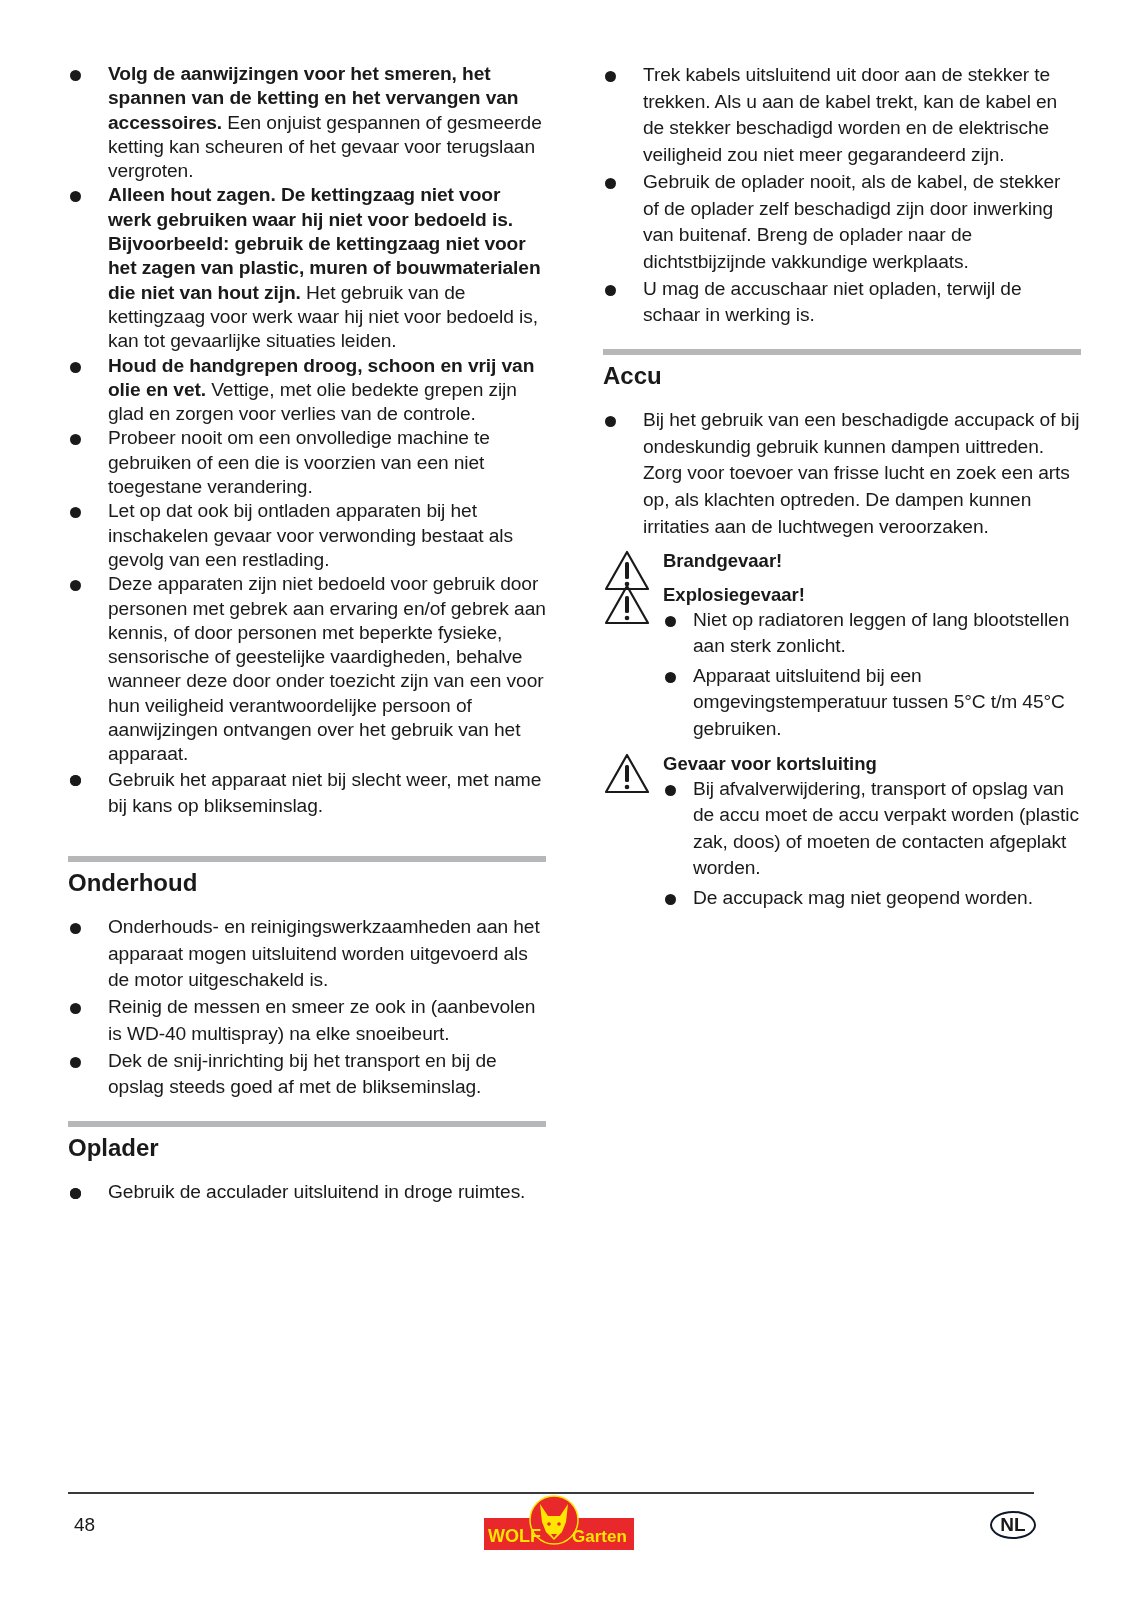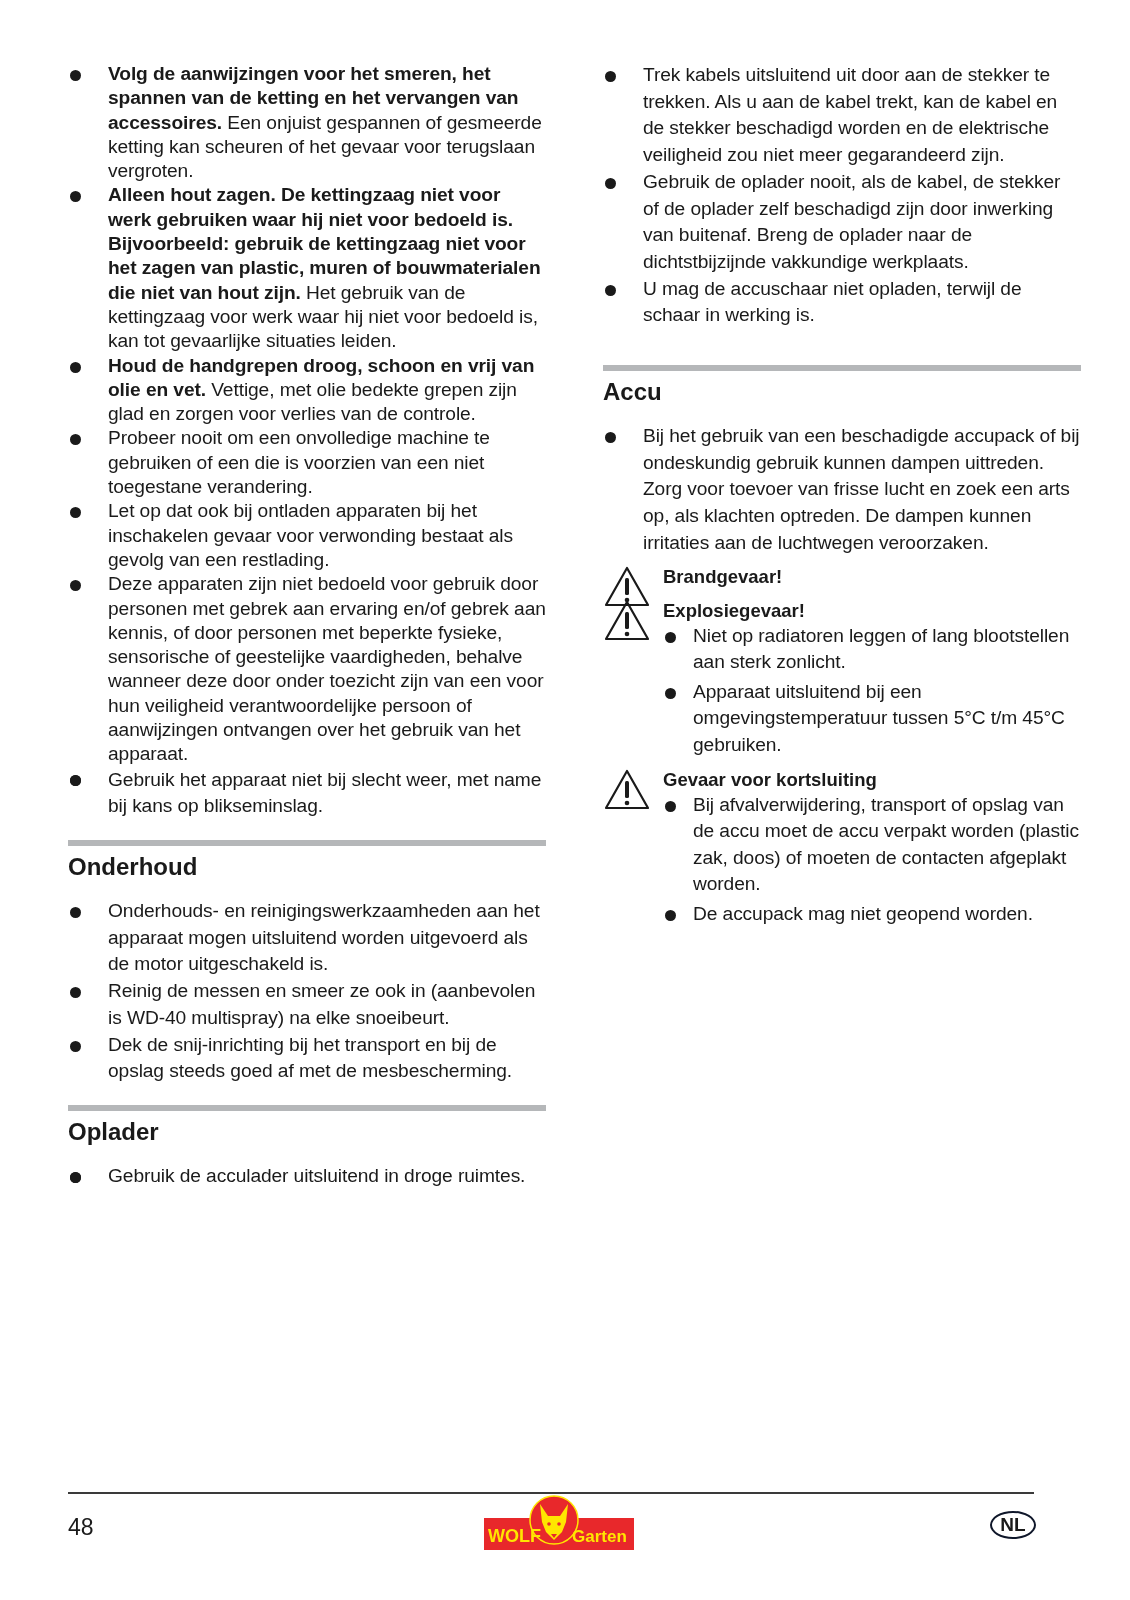--- a/index.html
+++ b/index.html
@@ -26,21 +26,21 @@
     .section-rule { height: 6px; background: #b5b7b9; margin-bottom: 6px; }
     .section-title { font-size: 24px; font-weight: bold; margin: 0 0 16px 0; line-height: 30px; }
     .warn { position: relative; padding-left: 60px; margin-top: 8px; }
     .warn-icon { position: absolute; left: 0; top: 0; width: 48px; height: 44px; }
     .warn-title { font-size: 18.5px; font-weight: bold; line-height: 24px; }
     .warn-intro { font-size: 19.2px; line-height: 26.5px; }
     .warn ul.bullets li { padding-left: 30px; line-height: 26.3px; }
     .warn ul.bullets li + li { margin-top: 4px; }
     .warn ul.bullets li .dot { left: 2px; top: 9px; }
     .footer-rule { position: absolute; left: 68px; width: 966px; top: 1492px; height: 2px; background: #3a3a3a; }
-    .page-number { position: absolute; left: 68px; top: 1514px; font-size: 23px; }
+    .page-number { position: absolute; left: 74px; top: 1514px; font-size: 19px; }
     .logo { position: absolute; left: 484px; top: 1494px; width: 150px; height: 60px; }
     .lang-badge {
       position: absolute; left: 990px; top: 1511px; width: 42px; height: 24px;
       border: 2px solid #0f172a; border-radius: 50%;
       font-weight: bold; font-size: 19px; text-align: center; line-height: 24px;
     }
   </style>
 </head>
 <body>
 
@@ -49,48 +49,48 @@
     <li><span class="dot"></span><b>Volg de aanwijzingen voor het smeren, het spannen van de ketting en het vervangen van accessoires.</b><span> Een onjuist gespannen of gesmeerde ketting kan scheuren of het gevaar voor terugslaan vergroten.</span></li>
     <li><span class="dot"></span><b>Alleen hout zagen. De kettingzaag niet voor werk gebruiken waar hij niet voor bedoeld is. Bijvoorbeeld: gebruik de kettingzaag niet voor het zagen van plastic, muren of bouwmaterialen die niet van hout zijn.</b><span> Het gebruik van de kettingzaag voor werk waar hij niet voor bedoeld is, kan tot gevaarlijke situaties leiden.</span></li>
     <li><span class="dot"></span><b>Houd de handgrepen droog, schoon en vrij van olie en vet.</b><span> Vettige, met olie bedekte grepen zijn glad en zorgen voor verlies van de controle.</span></li>
     <li><span class="dot"></span><span>Probeer nooit om een onvolledige machine te gebruiken of een die is voorzien van een niet toegestane verandering.</span></li>
     <li><span class="dot"></span><span>Let op dat ook bij ontladen apparaten bij het inschakelen gevaar voor verwonding bestaat als gevolg van een restlading.</span></li>
     <li><span class="dot"></span><span>Deze apparaten zijn niet bedoeld voor gebruik door personen met gebrek aan ervaring en/of gebrek aan kennis, of door personen met beperkte fysieke, sensorische of geestelijke vaardigheden, behalve wanneer deze door onder toezicht zijn van een voor hun veiligheid verantwoordelijke persoon of aanwijzingen ontvangen over het gebruik van het apparaat.</span></li>
     <li><span class="dot"></span></li>
     <li style="line-height:26.7px"><span class="dot"></span><span>Gebruik het apparaat niet bij slecht weer, met name bij kans op blikseminslag.</span></li>
   </ul>
 
-  <div class="section" style="margin-top:20px">
+  <div class="section" style="margin-top:36px">
     <div class="section-rule"></div>
     <h2 class="section-title">Onderhoud</h2>
     <ul class="bullets loose">
       <li><span class="dot"></span><span>Onderhouds- en reinigingswerkzaamheden aan het apparaat mogen uitsluitend worden uitgevoerd als de motor uitgeschakeld is.</span></li>
       <li><span class="dot"></span><span>Reinig de messen en smeer ze ook in (aanbevolen is WD-40 multispray) na elke snoeibeurt.</span></li>
-      <li><span class="dot"></span><span>Dek de snij-inrichting bij het transport en bij de opslag steeds goed af met de mesbescherming.</span></li>
+      <li><span class="dot"></span><span>Dek de snij-inrichting bij het transport en bij de opslag steeds goed af met de blikseminslag.</span></li>
     </ul>
   </div>
 
   <div class="section" style="margin-top:20px">
     <div class="section-rule"></div>
     <h2 class="section-title">Oplader</h2>
     <ul class="bullets loose">
       <li><span class="dot"></span></li>
       <li><span class="dot"></span><span>Gebruik de acculader uitsluitend in droge ruimtes.</span></li>
     </ul>
   </div>
 </div>
 
 <div class="col col-right">
   <ul class="bullets loose">
     <li><span class="dot"></span><span>Trek kabels uitsluitend uit door aan de stekker te trekken. Als u aan de kabel trekt, kan de kabel en de stekker beschadigd worden en de elektrische veiligheid zou niet meer gegarandeerd zijn.</span></li>
     <li><span class="dot"></span><span>Gebruik de oplader nooit, als de kabel, de stekker of de oplader zelf beschadigd zijn door inwerking van buitenaf. Breng de oplader naar de dichtstbijzijnde vakkundige werkplaats.</span></li>
     <li><span class="dot"></span><span>U mag de accuschaar niet opladen, terwijl de schaar in werking is.</span></li>
   </ul>
 
-  <div class="section" style="margin-top:36px">
+  <div class="section" style="margin-top:20px">
     <div class="section-rule"></div>
     <h2 class="section-title" style="margin-bottom:16px">Accu</h2>
     <ul class="bullets loose">
       <li><span class="dot"></span><span>Bij het gebruik van een beschadigde accupack of bij ondeskundig gebruik kunnen dampen uittreden. Zorg voor toevoer van frisse lucht en zoek een arts op, als klachten optreden. De dampen kunnen irritaties aan de luchtwegen veroorzaken.</span></li>
     </ul>
 
     <div class="warn" style="margin-top:8px">
       <svg class="warn-icon" viewBox="0 0 48 44">
         <path d="M24 3 L45 40 L3 40 Z" fill="none" stroke="#1a1a1a" stroke-width="2.2" stroke-linejoin="round"></path>
         <rect x="22" y="13" width="4" height="17" rx="1.5" fill="#1a1a1a"></rect>

